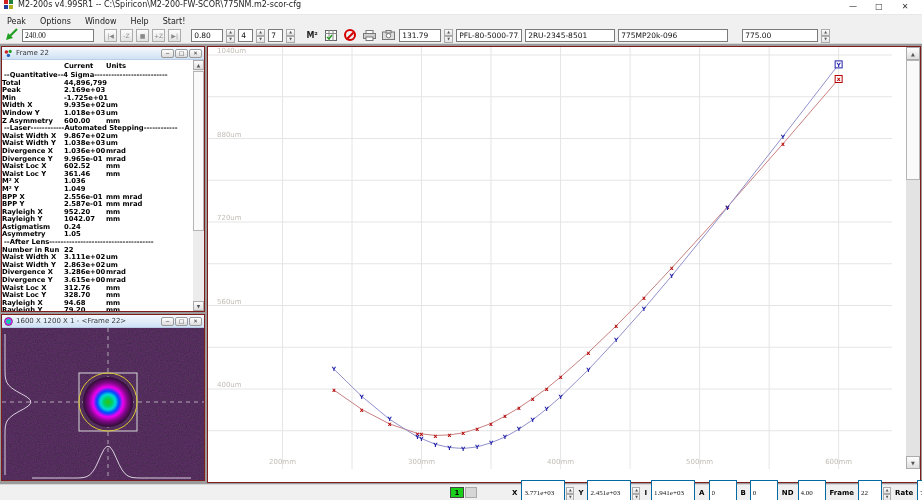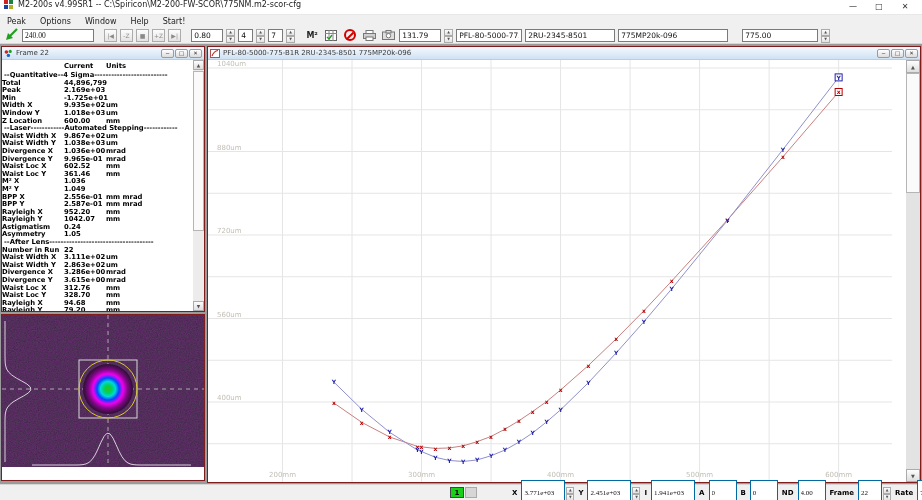--- a/index.html
+++ b/index.html
@@ -224,21 +224,21 @@
               <span class="c0">Width X</span>
               <span class="c1">9.935e+02</span>
               <span class="c2">um</span>
             </div>
             <div class="srow">
               <span class="c0">Window Y</span>
               <span class="c1">1.018e+03</span>
               <span class="c2">um</span>
             </div>
             <div class="srow">
-              <span class="c0">Z Location</span>
+              <span class="c0">Z Asymmetry</span>
               <span class="c1">600.00</span>
               <span class="c2">mm</span>
             </div>
             <div class="srow">
               <span class="sect">--Laser------------Automated Stepping------------</span>
             </div>
             <div class="srow">
               <span class="c0">Waist Width X</span>
               <span class="c1">9.867e+02</span>
               <span class="c2">um</span>
@@ -354,20 +354,39 @@
           </div>
         <div class="vscroll" style="top:0; height:251px">
           <div class="varrow" style="position:absolute; top:0">▲</div>
           <div class="vthumb" style="top:11px; height:160px"></div>
           <div class="varrow" style="position:absolute; bottom:0">▼</div>
         </div>
       </div>
     </div>
 
     <div class="win" id="beam-win">
+      <div class="win-title">
+        <svg width="9" height="9" viewBox="0 0 9 9">
+          <defs>
+              <radialGradient id="bic">
+                <stop offset="0%" stop-color="#40e040"></stop>
+                <stop offset="45%" stop-color="#00c0e0"></stop>
+                <stop offset="75%" stop-color="#e020e0"></stop>
+                <stop offset="100%" stop-color="#501050"></stop>
+              </radialGradient>
+            </defs>
+          <circle cx="4.5" cy="4.5" r="4.2" fill="url(#bic)"></circle>
+        </svg>
+        <span>1600 X 1200 X 1 - &lt;Frame 22&gt;</span>
+        <div class="win-btns">
+          <div class="wbtn">−</div>
+          <div class="wbtn">□</div>
+          <div class="wbtn">✕</div>
+        </div>
+      </div>
       <div class="beam-body">
         <svg width="202" height="152" viewBox="0 0 202 152" style="position:absolute;left:0;top:0">
           <defs>
             <filter id="nz" x="0" y="0" width="100%" height="100%">
               <feTurbulence type="fractalNoise" baseFrequency="0.9" numOctaves="2" stitchTiles="stitch"></feTurbulence>
               <feColorMatrix type="matrix" values="0.35 0 0 0 0.05  0 0.12 0 0 0.01  0.4 0 0 0 0.08  0 0 0 0 0.5"></feColorMatrix>
             </filter>
             <radialGradient id="spot">
               <stop offset="0%" stop-color="#35c010"></stop>
               <stop offset="16%" stop-color="#00d060"></stop>
@@ -385,32 +404,20 @@
           <circle cx="106" cy="74" r="25" fill="url(#spot)"></circle>
           <rect x="77" y="45" width="58" height="58" fill="none" stroke="#d8d8d8" stroke-width="1"></rect>
           <circle cx="106" cy="74" r="29" fill="none" stroke="#d8c832" stroke-width="1"></circle>
           <polyline id="profile-left" fill="none" stroke="#e8e0ea" stroke-width="1" opacity="0.9" points="3.0,6 3.0,9 3.0,12 3.0,15 3.0,18 3.0,21 3.0,24 3.0,27 3.0,30 3.0,33 3.0,36 3.0,39 3.0,42 3.1,45 3.2,48 3.7,51 4.6,54 6.5,57 9.7,60 14.2,63 19.7,66 24.9,69 28.3,72 28.8,75 26.3,78 21.5,81 16.0,84 11.0,87 7.4,90 5.1,93 3.9,96 3.3,99 3.1,102 3.0,105 3.0,108 3.0,111 3.0,114 3.0,117 3.0,120 3.0,123 3.0,126 3.0,129 3.0,132 3.0,135 3.0,138 3.0,141 3.0,144 3.0,147"></polyline>
           <polyline id="profile-bottom" fill="none" stroke="#e8e0ea" stroke-width="1" opacity="0.9" points="30,150.0 33,150.0 36,150.0 39,150.0 42,150.0 45,150.0 48,150.0 51,150.0 54,150.0 57,150.0 60,150.0 63,150.0 66,150.0 69,150.0 72,150.0 75,150.0 78,149.9 81,149.6 84,148.9 87,147.4 90,144.6 93,140.1 96,134.0 99,127.2 102,121.4 105,118.2 108,118.9 111,123.1 114,129.5 117,136.2 120,141.8 123,145.7 126,148.0 129,149.2 132,149.7 135,149.9 138,150.0 141,150.0 144,150.0 147,150.0 150,150.0 153,150.0 156,150.0 159,150.0 162,150.0 165,150.0 168,150.0 171,150.0 174,150.0 177,150.0 180,150.0 183,150.0 186,150.0 189,150.0"></polyline>
         </svg>
       </div>
     </div>
 
     <div class="win" id="chart-win">
-      <div class="win-title">
-        <svg width="10" height="9" viewBox="0 0 10 9">
-          <rect x="0.5" y="0.5" width="9" height="8" fill="#fff" stroke="#b05050"></rect>
-          <path d="M2,7 Q4,2 8,1.5" stroke="#c03030" fill="none" stroke-width="1.2"></path>
-        </svg>
-        <span>PFL-80-5000-775-B1R 2RU-2345-8501 775MP20k-096</span>
-        <div class="win-btns">
-          <div class="wbtn">−</div>
-          <div class="wbtn">□</div>
-          <div class="wbtn">✕</div>
-        </div>
-      </div>
       <div class="chart-body">
         <svg id="caustic-plot" width="698" height="422" viewBox="0 0 698 422">
             <line x1="74.515" y1="0" x2="74.515" y2="422" stroke="#e5e5e5" stroke-width="1"></line>
             <line x1="144.03" y1="0" x2="144.03" y2="422" stroke="#e5e5e5" stroke-width="1"></line>
             <line x1="213.54500000000002" y1="0" x2="213.54500000000002" y2="422" stroke="#e5e5e5" stroke-width="1"></line>
             <line x1="283.06" y1="0" x2="283.06" y2="422" stroke="#e5e5e5" stroke-width="1"></line>
             <line x1="352.57500000000005" y1="0" x2="352.57500000000005" y2="422" stroke="#e5e5e5" stroke-width="1"></line>
             <line x1="422.09000000000003" y1="0" x2="422.09000000000003" y2="422" stroke="#e5e5e5" stroke-width="1"></line>
             <line x1="491.605" y1="0" x2="491.605" y2="422" stroke="#e5e5e5" stroke-width="1"></line>
             <line x1="561.12" y1="0" x2="561.12" y2="422" stroke="#e5e5e5" stroke-width="1"></line>

